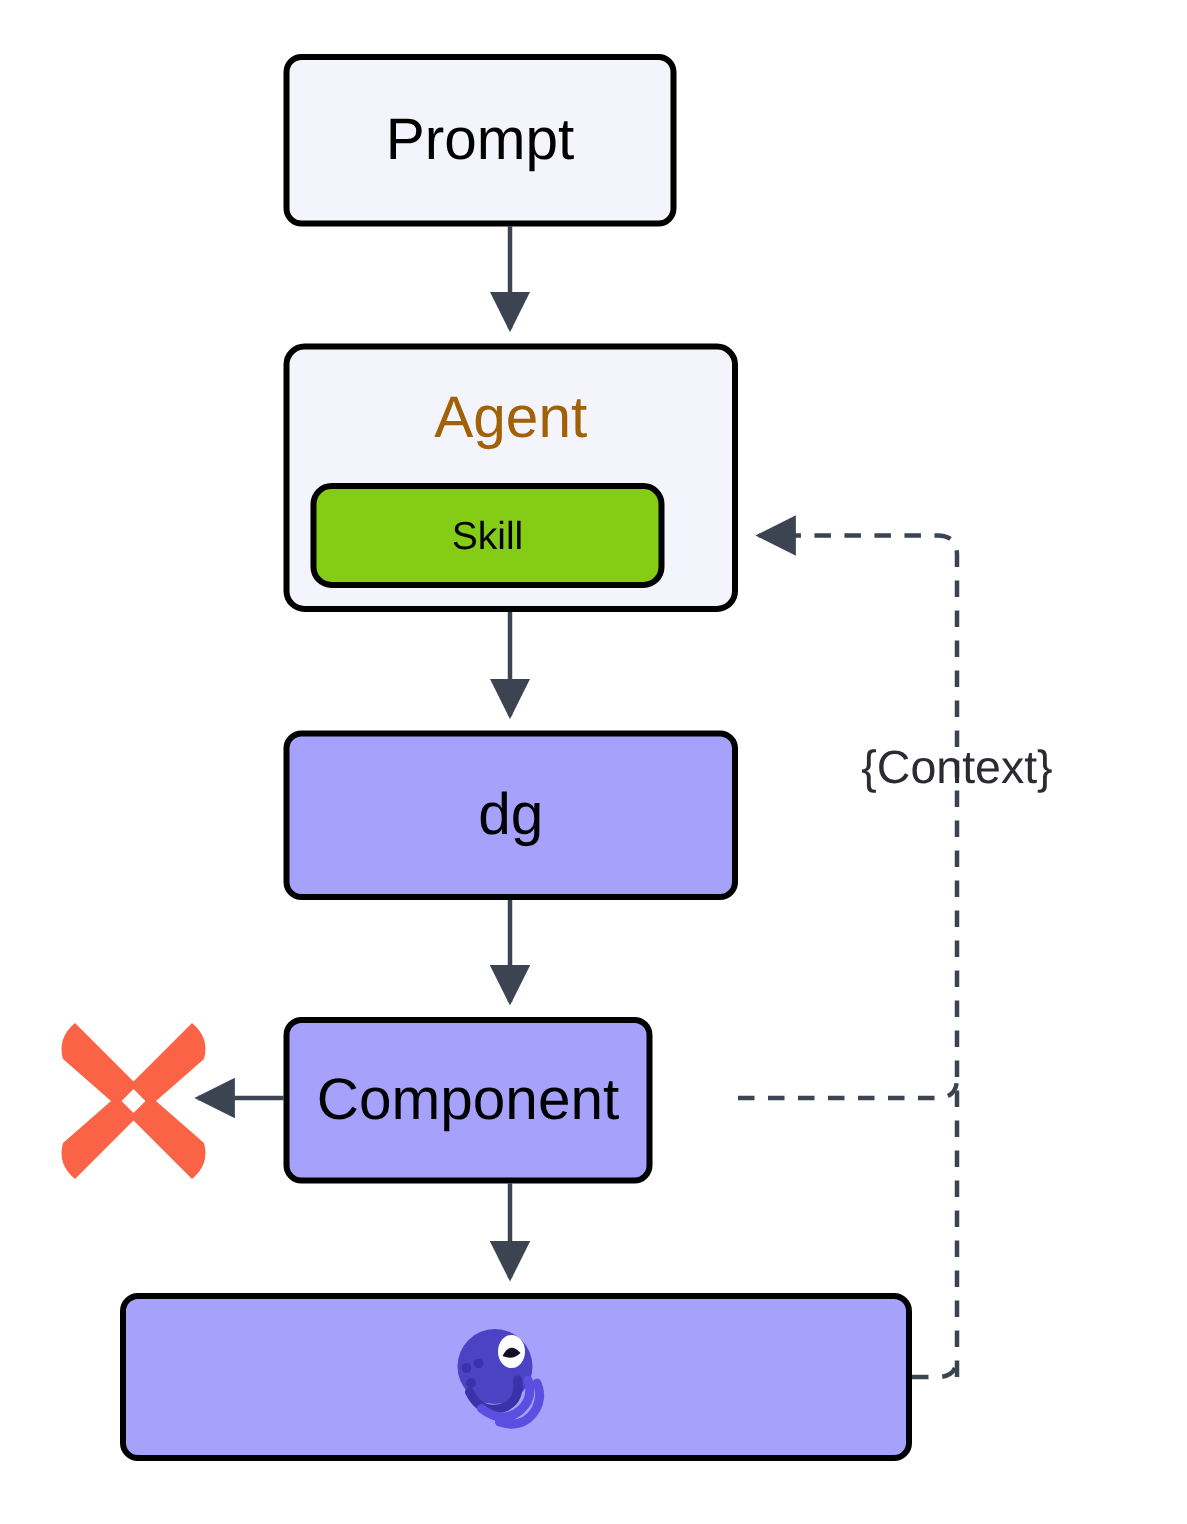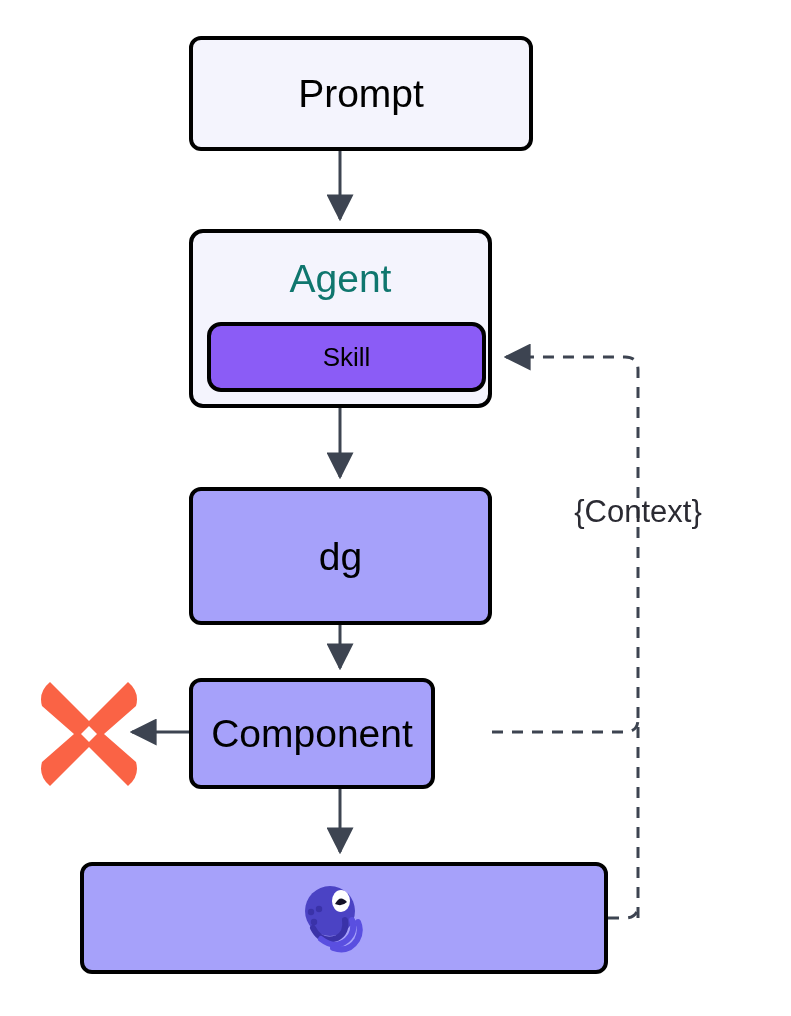--- a/index.html
+++ b/index.html
@@ -46,66 +46,66 @@
     color: #000000;
     font-size: 39px;
     line-height: 1;
     letter-spacing: 0px;
     white-space: nowrap;
   }
   
   #node-prompt {
     left: 189px;
     top: 36px;
-    width: 344px;
+    width: 262px;
     height: 115px;
   }
   
   #node-agent {
     left: 189px;
     top: 229px;
     width: 303px;
     height: 179px;
     display: block;
     border-radius: 14px;
   }
   #node-agent .agent-title {
     position: absolute;
     left: 0;
     right: 0;
     top: 26px;
-    color: #0f766e;
+    color: #a16207;
     font-size: 39px;
     line-height: 1;
     text-align: center;
   }
   
   #node-skill {
     position: absolute;
     left: 14px;
     top: 89px;
-    width: 279px;
+    width: 236px;
     height: 70px;
     box-sizing: border-box;
     border: 4px solid #000000;
     border-radius: 14px;
-    background: #8b5cf6;
+    background: #84cc16;
     display: flex;
     align-items: center;
     justify-content: center;
   }
   #node-skill .node-label {
     font-size: 26px;
   }
   
   #node-dg {
     left: 189px;
     top: 487px;
     width: 303px;
-    height: 138px;
+    height: 113px;
   }
   
   #node-component {
     left: 189px;
     top: 678px;
     width: 246px;
     height: 111px;
   }
   
   #node-octopus-box {

